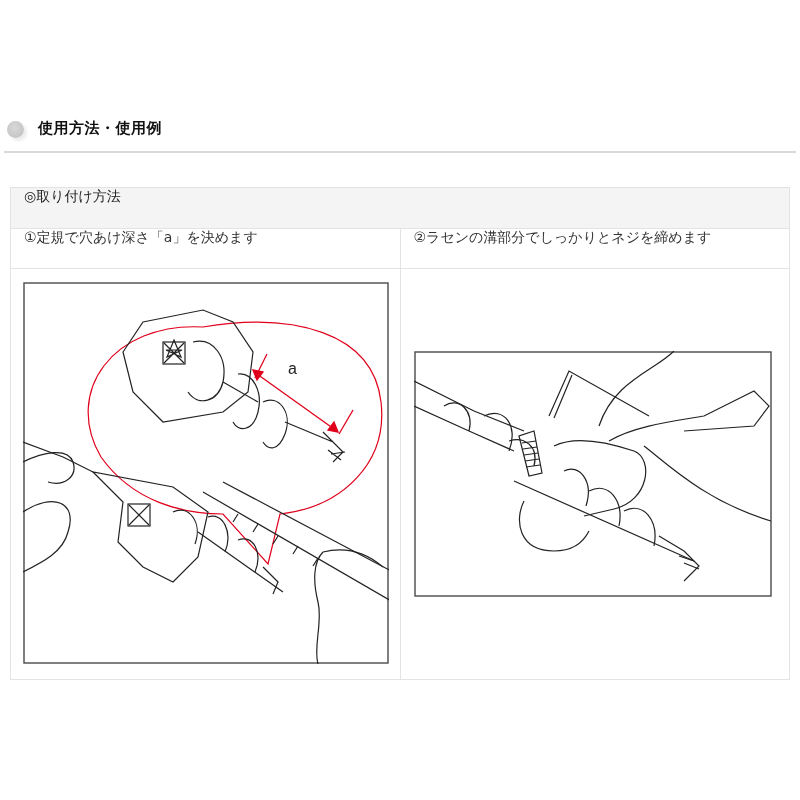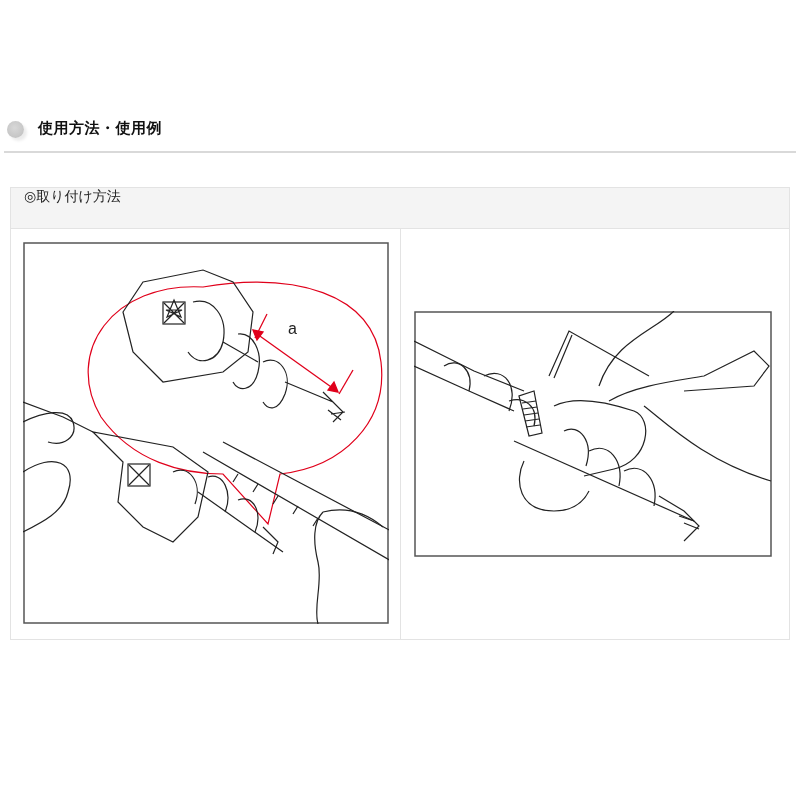--- a/index.html
+++ b/index.html
@@ -24,20 +24,24 @@
 <div class="heading">
   <span class="dot"></span>
   <span class="title">使用方法・使用例</span>
   <div class="rule"></div>
 </div>
 
 <table class="guide">
   <tbody>
       <tr class="hdr">
     <td colspan="2">◎取り付け方法</td>
+  </tr>
+  <tr class="steps">
+    <td>①定規で穴あけ深さ「a」を決めます</td>
+    <td>②ラセンの溝部分でしっかりとネジを締めます</td>
   </tr>
   <tr class="imgs">
     <td>
       <div class="illus" style="left:12px;top:13px;">
         <svg width="366" height="382" viewBox="0 0 366 382">
           <rect x="1" y="1" width="364" height="380" fill="#fff" stroke="#555" stroke-width="1.5"></rect>
 
           <path d="M180 45 C 90 40, 40 110, 78 175 C 110 220, 160 232, 200 232 L 245 282 L 257 232 C 320 225, 365 180, 358 120 C 350 50, 270 30, 180 45 Z" fill="#fff" stroke="#e0001b" stroke-width="1.2"></path>
 
           <g fill="none" stroke="#222" stroke-width="1.2">

